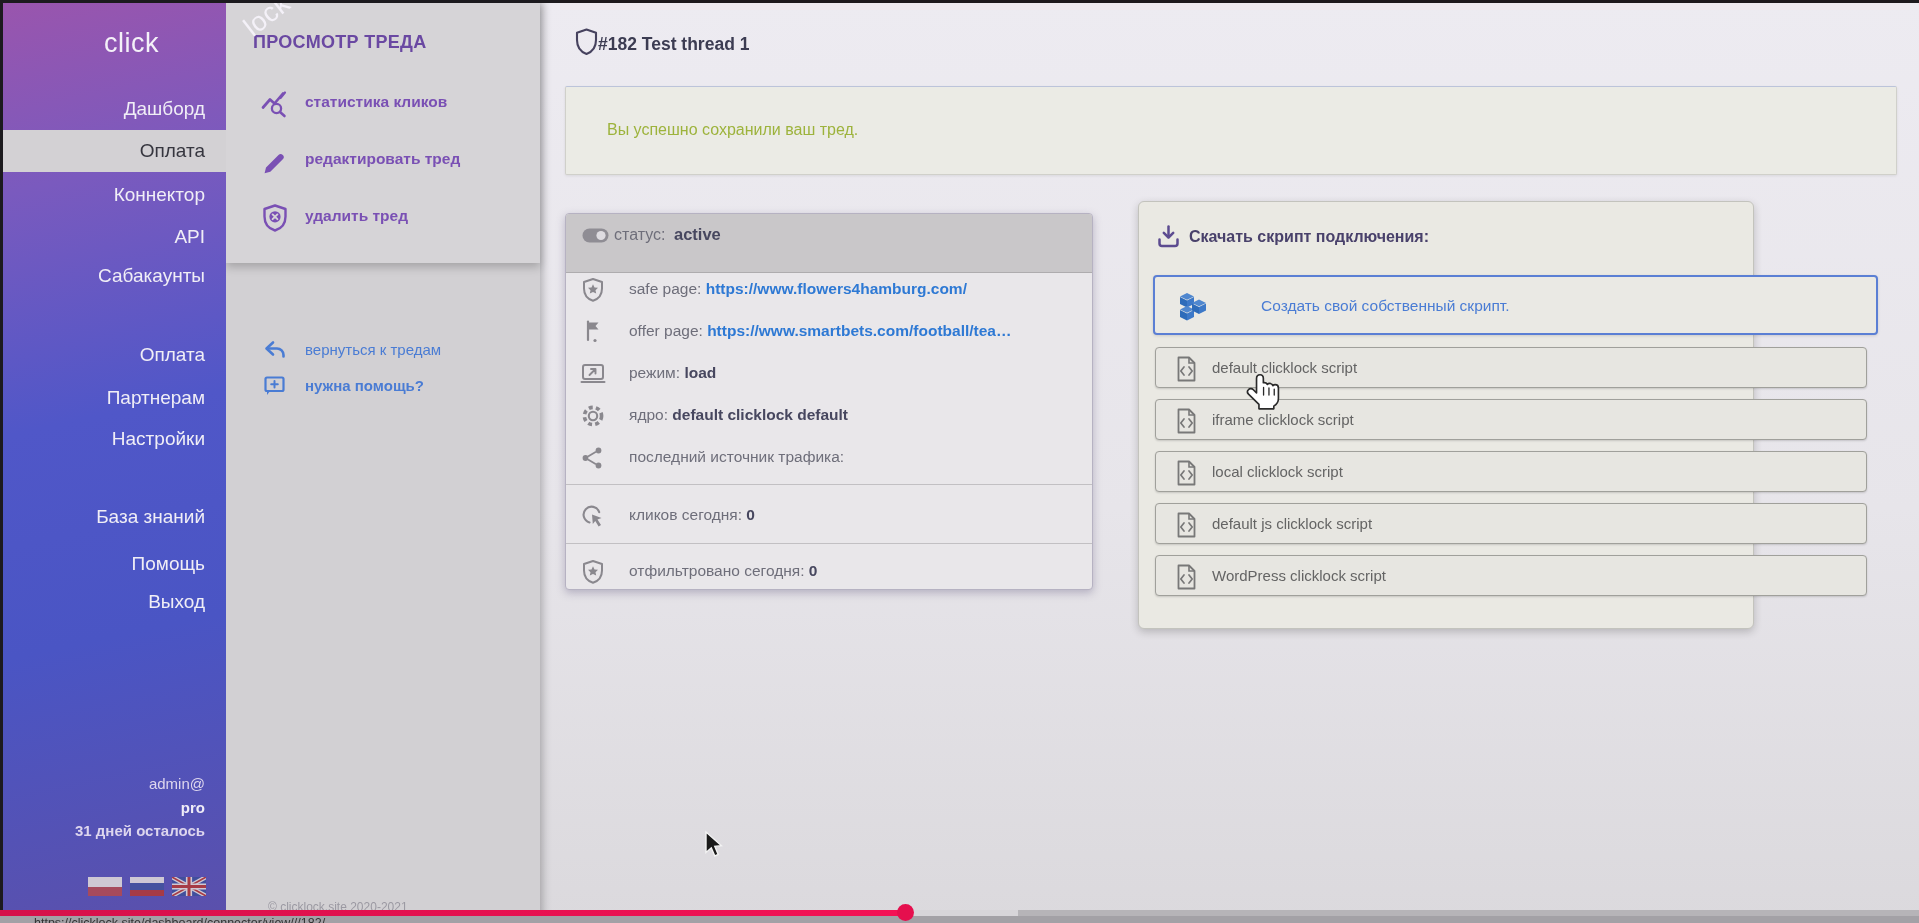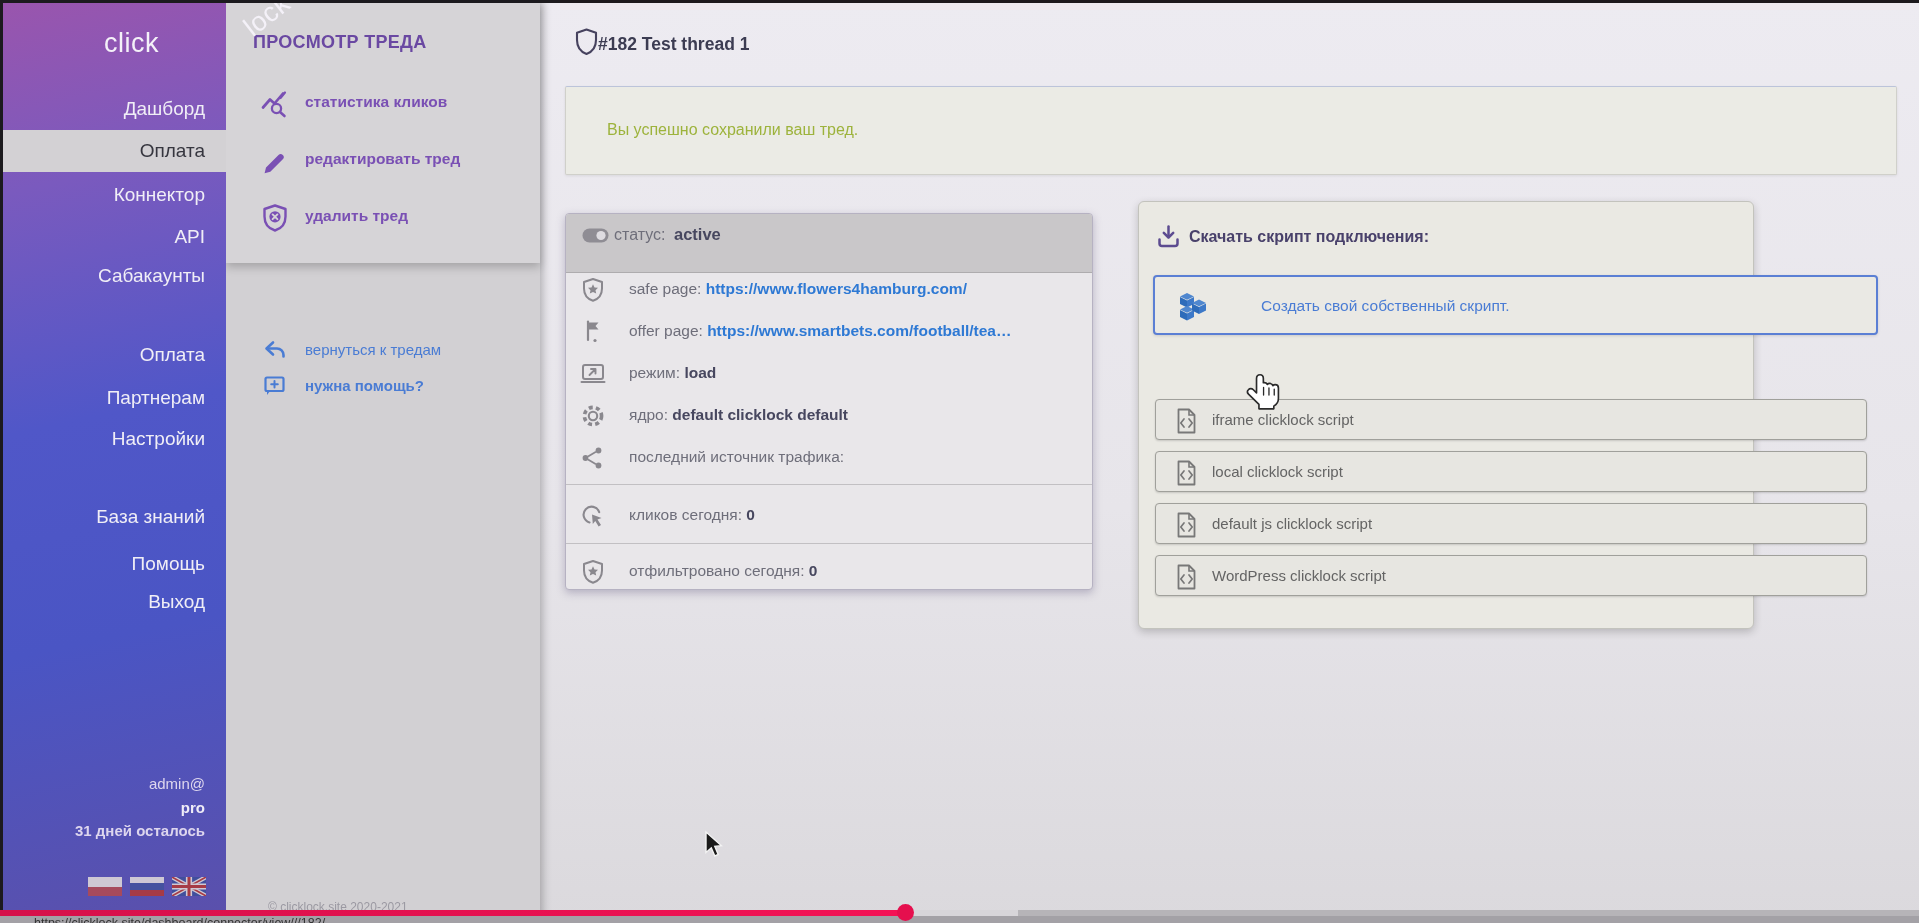--- a/index.html
+++ b/index.html
@@ -331,20 +331,30 @@
               <path d="M17 18 l-7 3.4 v7 l7 -3.4 Z" fill="#3d79c8"></path>
               <path d="M22 7.5 l7 3.4 -7 3.4 -7 -3.4 Z" fill="#4f87cf"></path>
               <path d="M15 11.5 l7 3.4 v7 l-7 -3.4 Z" fill="#2e6cba"></path>
               <path d="M29 11.5 l-7 3.4 v7 l7 -3.4 Z" fill="#3d79c8"></path>
             </g>
           </svg>
         </span>
         <span class="txt">Создать свой собственный скрипт.</span>
       </div>
 
+      <div class="btn-script" style="top:145px">
+        <span class="ic">
+          <svg width="21" height="26" viewBox="0 0 21 26">
+            <path d="M2.5 1.5 H13 L18.5 7 V24.5 H2.5 Z" stroke="#787878" stroke-width="1.8" fill="none" stroke-linejoin="round"></path>
+            <path d="M13 1.5 V7 H18.5" stroke="#787878" stroke-width="1.6" fill="none"></path>
+            <path d="M8 11 L4.8 15 L8 19 M13 11 L16.2 15 L13 19" stroke="#787878" stroke-width="1.7" fill="none" stroke-linecap="round" stroke-linejoin="round"></path>
+          </svg>
+        </span>
+        <span class="txt">default clicklock script</span>
+      </div>
       <div class="btn-script" style="top:249px">
         <span class="ic">
           <svg width="21" height="26" viewBox="0 0 21 26">
             <path d="M2.5 1.5 H13 L18.5 7 V24.5 H2.5 Z" stroke="#787878" stroke-width="1.8" fill="none" stroke-linejoin="round"></path>
             <path d="M13 1.5 V7 H18.5" stroke="#787878" stroke-width="1.6" fill="none"></path>
             <path d="M8 11 L4.8 15 L8 19 M13 11 L16.2 15 L13 19" stroke="#787878" stroke-width="1.7" fill="none" stroke-linecap="round" stroke-linejoin="round"></path>
           </svg>
         </span>
         <span class="txt">local clicklock script</span>
       </div>

